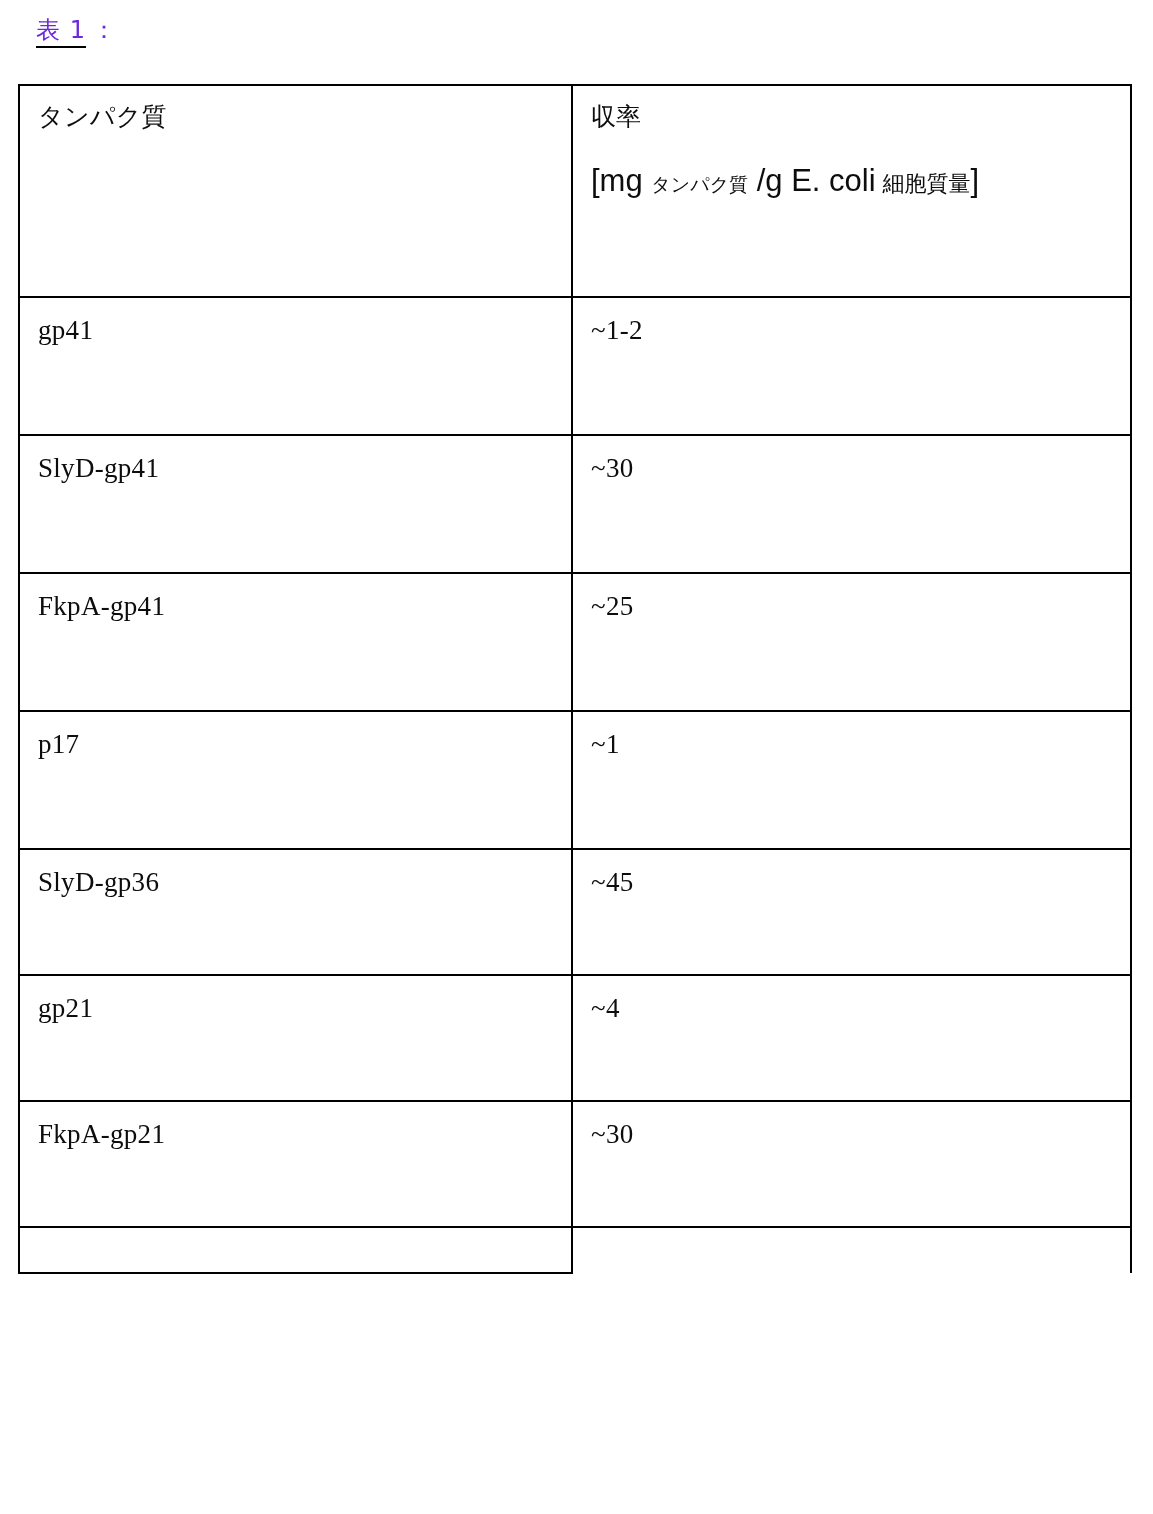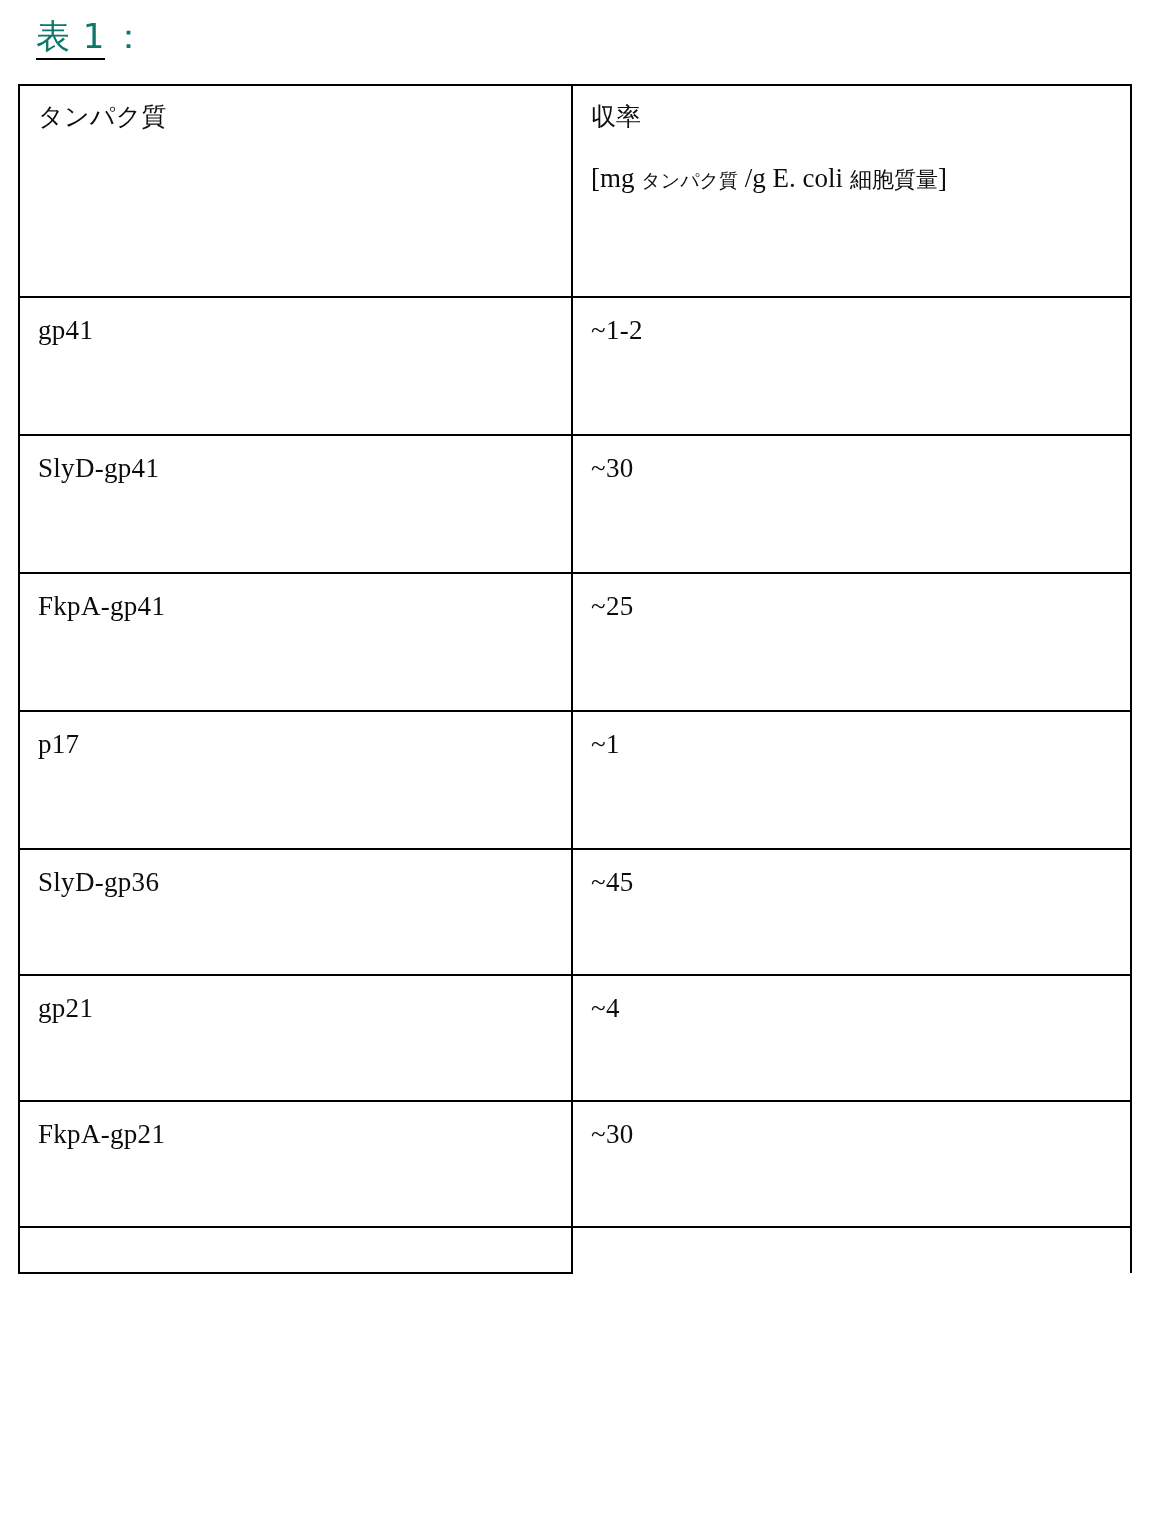--- a/index.html
+++ b/index.html
@@ -23,23 +23,23 @@
     width: 1153px;
     height: 1514px;
   }
 
   
   .caption {
     position: absolute;
     left: 36px;
     top: 14px;
     font-family: "DejaVu Sans", sans-serif;
-    font-size: 34px;
+    font-size: 24px;
     letter-spacing: 1px;
-    color: #0f766e;
+    color: #6d28d9;
     white-space: nowrap;
   }
   .caption .underlined {
     border-bottom: 2px solid #000;
     padding-bottom: 2px;
   }
   .caption .colon {
     padding-left: 6px;
   }
 
@@ -83,22 +83,22 @@
   .head-units .jp {
     font-family: "DejaVu Sans", sans-serif;
     font-size: 22px;
     margin-top: 29px;
   }
   .head-units .jp-small {
     font-family: "DejaVu Sans", sans-serif;
     font-size: 19px;
   }
   .head-units .lat {
-    font-family: Liberation Serif, serif;
-    font-size: 27px;
+    font-family: Liberation Sans, sans-serif;
+    font-size: 31px;
   }
 
   .data-row td {
     height: 110px;
   }
   .data-row.tall td {
     height: 122px;
   }
   .name-cell {
     font-family: "Liberation Serif", serif;

